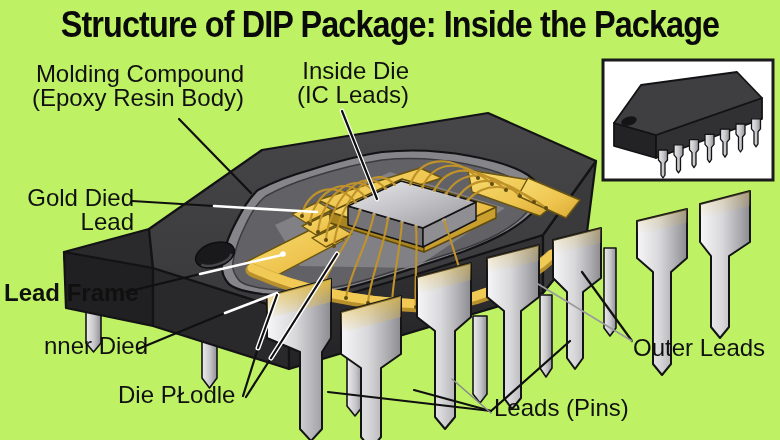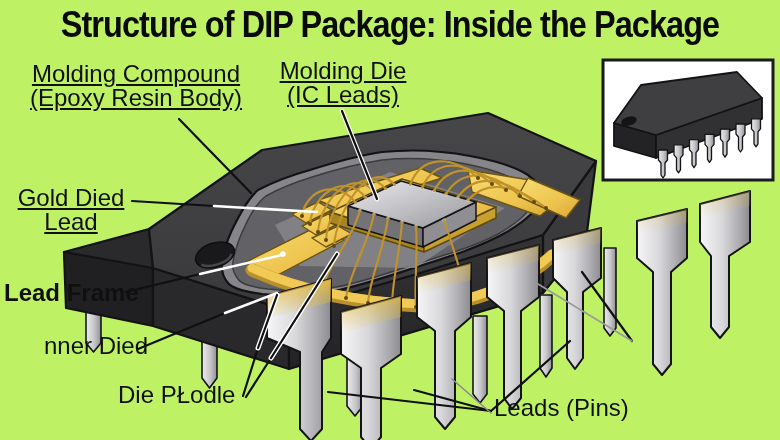--- a/index.html
+++ b/index.html
@@ -9,21 +9,21 @@
   }
   #title{
     position:absolute;left:0;top:4px;width:780px;text-align:center;
     font-size:36px;font-weight:bold;color:#0a0a0a;letter-spacing:-1px;
     transform:scaleX(.9);transform-origin:center;white-space:nowrap;
   }
   .lbl{
     position:absolute;color:#101010;font-size:24px;line-height:1.02;
     white-space:nowrap;
   }
-  .ctr{text-align:center;text-decoration:underline;}
+  .ctr{text-align:right;}
   #lbl-molding{left:28px;top:62px;width:216px;}
   #lbl-silicon{left:277px;top:59px;width:132px;}
   #lbl-goldwire{left:8px;top:186px;width:126px;}
   #lbl-leadframe{left:4px;top:281px;font-weight:bold;}
   #lbl-nnerdied{left:44px;top:334px;text-align:right;}
   #lbl-dieplodle{left:118px;top:383px;}
   #lbl-leadspins{left:494px;top:396px;text-align:center;}
   #lbl-outerleads{left:633px;top:336px;}
   svg{position:absolute;left:0;top:0;}
 </style>
@@ -264,26 +264,27 @@
   </svg>
 
   <div id="title">Structure of DIP Package: Inside the Package</div>
 
   <div id="lbl-molding" class="lbl ctr">
     <div>Molding Compound</div>
     <div>(Epoxy Resin Body)</div>
   </div>
 
   <div id="lbl-silicon" class="lbl ctr">
-    <div>Molding Die</div>
+    <div>Inside Die</div>
     <div>(IC Leads)</div>
   </div>
 
   <div id="lbl-goldwire" class="lbl ctr">
     <div>Gold Died</div>
     <div>Lead</div>
   </div>
 
   <div id="lbl-leadframe" class="lbl">Lead Frame</div>
   <div id="lbl-nnerdied" class="lbl">nner Died</div>
   <div id="lbl-dieplodle" class="lbl">Die PŁodle</div>
   <div id="lbl-leadspins" class="lbl">Leads (Pins)</div>
+  <div id="lbl-outerleads" class="lbl">Outer Leads</div>
 </div>
 
 </body></html>

